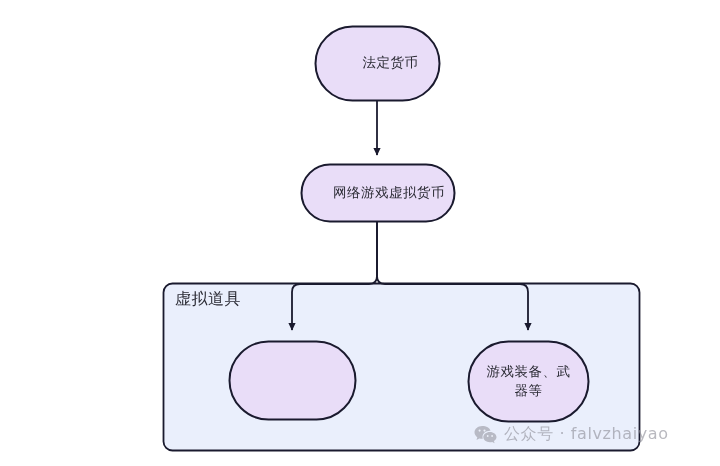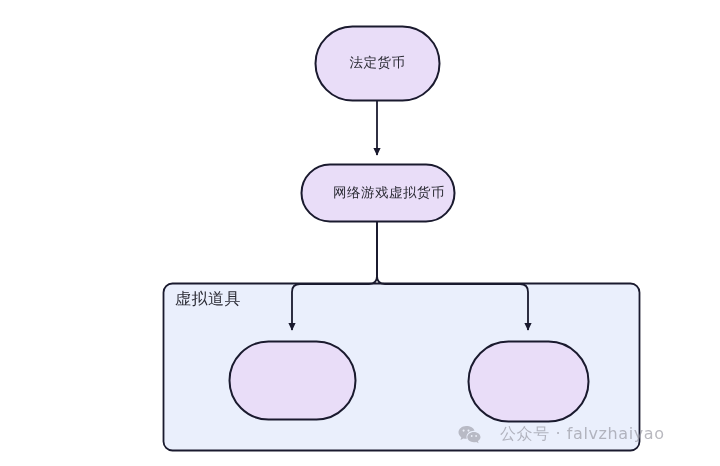--- a/index.html
+++ b/index.html
@@ -47,25 +47,25 @@
     color: #2a2a33;
     font-size: 16px;
     letter-spacing: 0.5px;
     white-space: nowrap;
     pointer-events: none;
   }
 
   
   #watermark {
     position: absolute;
-    left: 458px;
+    left: 474px;
     top: 424px;
     display: flex;
     align-items: center;
-    gap: 19px;
+    gap: 7px;
     opacity: 0.62;
     pointer-events: none;
   }
   #watermark .wm-text {
     font-size: 16px;
     color: #8f8f99;
     letter-spacing: 0.6px;
     white-space: nowrap;
   }
   #watermark .wm-icon {
@@ -96,25 +96,27 @@
 
     <rect x="301.5" y="164.5" width="153" height="57" rx="28.5" ry="28.5" fill="#e9ddf8" stroke="#1a1a2e" stroke-width="2"></rect>
 
     <rect x="229.5" y="341.5" width="126" height="78" rx="39" ry="39" fill="#e9ddf8" stroke="#1a1a2e" stroke-width="2"></rect>
 
     <rect x="468.5" y="341.5" width="120" height="80" rx="40" ry="40" fill="#e9ddf8" stroke="#1a1a2e" stroke-width="2"></rect>
   </svg>
 
   <div class="group-label" style="left:175px; top:289px;">虚拟道具</div>
 
-  <div class="node-label" style="left:315px; top:53px; width:125px;">法定货币</div>
+  <div class="node-label" style="left:328px; top:53px; width:125px;">法定货币</div>
 
   <div class="node-label" style="left:301px; top:183px; width:176px;">网络游戏虚拟货币</div>
 
 
+  <div class="node-label" style="left:468px; top:362px; width:121px;">游戏装备、武
+器等</div>
 
   <div id="watermark">
     <svg class="wm-icon" width="23" height="20" viewBox="0 0 23 20" xmlns="http://www.w3.org/2000/svg">
       <path d="M8.2,0.9 C3.9,0.9 0.5,3.8 0.5,7.3 C0.5,9.3 1.6,11.1 3.3,12.3
                L2.5,14.9 L5.4,13.4 C6.3,13.7 7.2,13.8 8.2,13.8
                C8.4,13.8 8.6,13.8 8.8,13.8 C8.6,13.2 8.5,12.6 8.5,12.0
                C8.5,8.5 11.8,5.7 15.9,5.7 C16.1,5.7 16.3,5.7 16.5,5.7
                C15.8,2.9 12.4,0.9 8.2,0.9 Z" fill="#9a9aa4"></path>
       <circle cx="5.6" cy="5.6" r="1.05" fill="#eef1f8"></circle>
       <circle cx="10.5" cy="5.6" r="1.05" fill="#eef1f8"></circle>

